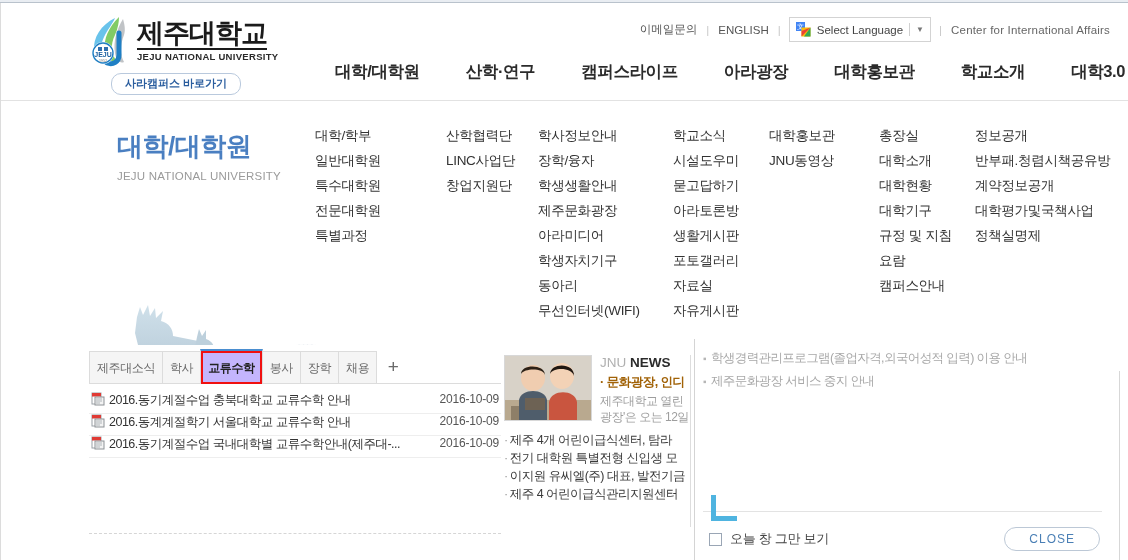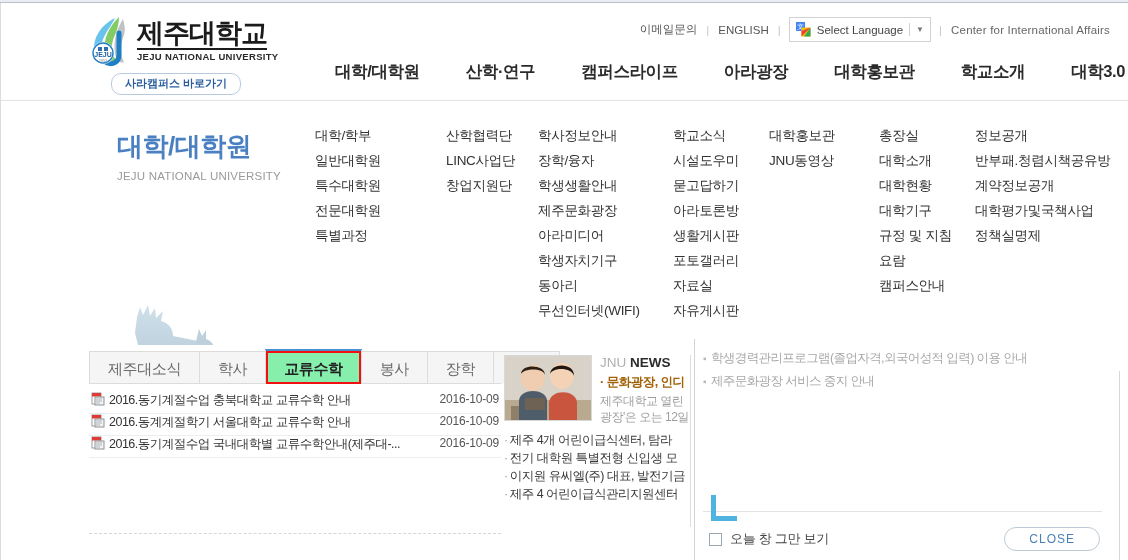--- a/index.html
+++ b/index.html
@@ -120,27 +120,27 @@
   .c1{width:131px}.c2{width:92px}.c3{width:135px}.c4{width:96px}
   .c5{width:110px}.c6{width:96px}.c7{width:154px}
 
   
   #lower { position:relative; height:215px; }
 
   
   #board { position:absolute; left:88px; top:4px; width:412px; }
   #tabs { display:flex; align-items:flex-end; height:35px; position:relative; }
   .tab {
-    height:33px; line-height:33px; padding:0 18px;
+    height:33px; line-height:33px; padding:0 7px;
     background:#f5f5f5; border:1px solid #dcdcdc; border-bottom:none;
-    font-size:15px; color:#6a6a6a; white-space:nowrap; margin-right:-1px;
+    font-size:12px; color:#6a6a6a; white-space:nowrap; margin-right:-1px;
     letter-spacing:-0.4px; cursor:pointer;margin-top:23px;
   }
   .tab.active {
-    background:#86efac; color:#222; font-weight:bold; height:35px; line-height:35px;
+    background:#c4b5fd; color:#222; font-weight:bold; height:35px; line-height:35px;
     border:1px solid #dcdcdc; border-top:2px solid #4a8ed0; border-bottom:none;
     position:relative; z-index:3;
   }
   #tab-highlight {
     position:absolute; left:0; top:0; width:100%; height:100%;
     border:2px solid #f01010; pointer-events:none; z-index:5;
   }
   .tab-plus {
     width:34px; text-align:center; font-size:19px; color:#6a6a6a;
     height:33px; line-height:31px; cursor:pointer;

